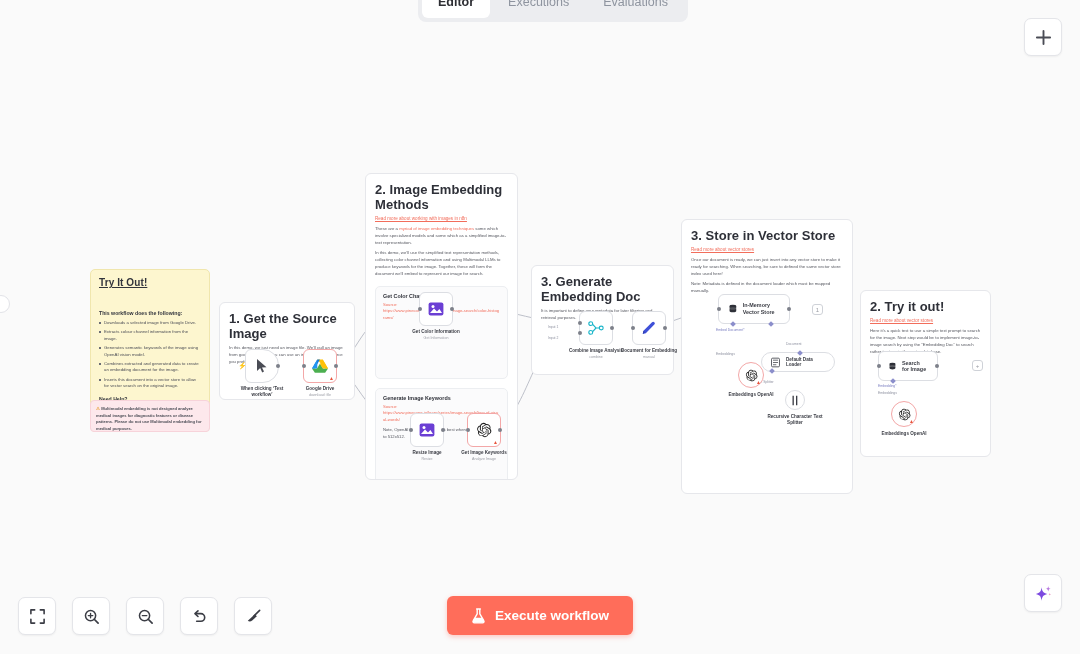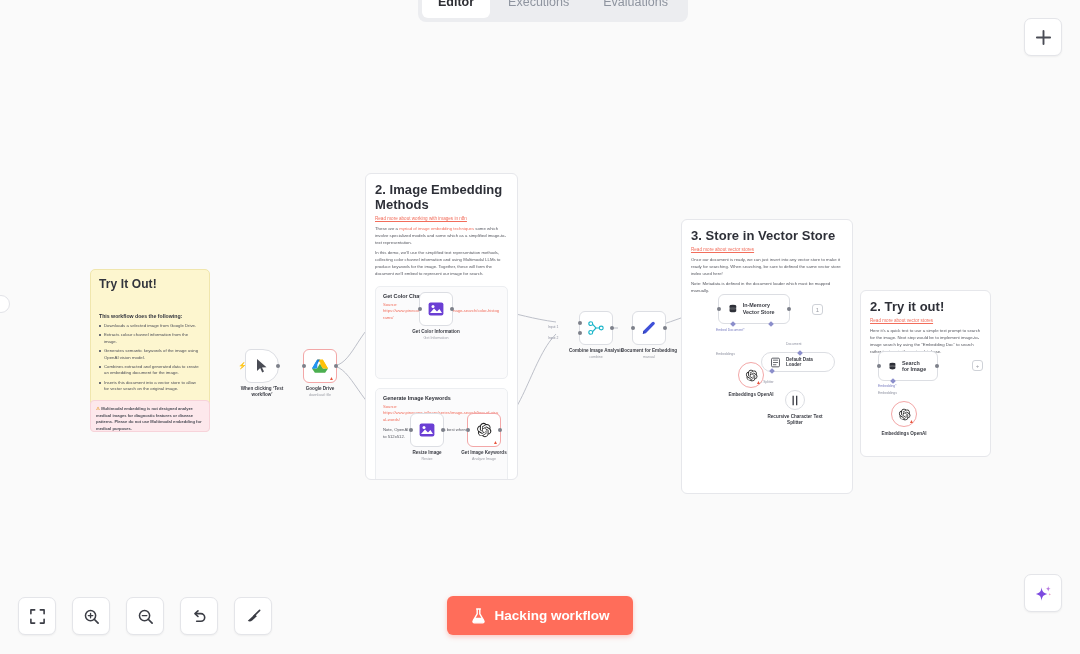--- a/index.html
+++ b/index.html
@@ -25,21 +25,21 @@
 
   
   #canvas { position: absolute; inset: 0; }
 
   
   #sticky-note {
     position: absolute; left: 90px; top: 269px; width: 120px; height: 163px;
     background: #fdf6cf; border: 1px solid #f0e6ad; border-radius: 5px;
     padding: 7px 8px; overflow: hidden;
   }
-  #sticky-note h3 { font-size: 12px; color: #32343c; font-weight: 600; margin-bottom: 22px; letter-spacing:.1px;}
+  #sticky-note h3 { font-size: 10px; color: #32343c; font-weight: 600; margin-bottom: 22px; letter-spacing:.1px;text-decoration:underline;}
   #sticky-note .sn-sub { font-size: 5.2px; font-weight: 700; color: #33353d; margin-bottom: 4px; }
   #sticky-note ul { list-style: none; margin-bottom: 6px; }
   #sticky-note li {
     font-size: 4.3px; color: #4a4c55; line-height: 1.55; margin-bottom: 2.5px;
     padding-left: 5px; position: relative;
   }
   #sticky-note li:before {
     content: ""; position: absolute; left: 0; top: 2px;
     width: 2px; height: 2px; background: #6b6d75;
   }
@@ -187,20 +187,24 @@
     </ul>
     <div class="sn-help">Need Help?</div>
     <div class="sn-line"><span>Join the </span><a href="#">Discord</a><span> or ask in the </span><a href="#">Forum</a></div>
     <div class="sn-happy">Happy Hacking!</div>
   </div>
 
   <div id="warn-note">
     <p><span class="warnicon">⚠</span> <span>Multimodal embedding is not designed analyze medical images for diagnostic features or disease patterns. Please do not use Multimodal embedding for medical purposes.</span></p>
   </div>
 
+  <div class="section" style="left:219px; top:302px; width:136px; height:98px;">
+    <h2>1. Get the Source Image</h2>
+    <p class="sec-p">In this demo, we just need an image file. We'll pull an image from google drive but you can use an input trigger or source you prefer.</p>
+  </div>
 
   <div class="node-wrap" style="left:236px; top:349px;">
     <div class="node-box" style="border-radius:6px 16px 16px 6px;">
       <span class="bolt">⚡</span>
       <svg width="12" height="14" viewBox="0 0 12 14">
         <path d="M1 0 L1 12 L4.2 9.1 L6.2 13.4 L8 12.5 L6 8.4 L10.5 8.2 Z" fill="#4a4c55"></path>
       </svg>
       <span class="port r"></span>
     </div>
     <div class="node-label" style="width:52px;">When clicking ‘Test workflow’</div>
@@ -275,20 +279,24 @@
         <path fill="#1f1f1f" d="M21.5 10a5.3 5.3 0 0 0-.5-4.4 5.4 5.4 0 0 0-5.8-2.6A5.4 5.4 0 0 0 6.1 5.1 5.3 5.3 0 0 0 2.5 7.7a5.4 5.4 0 0 0 .7 6.3 5.3 5.3 0 0 0 .5 4.4 5.4 5.4 0 0 0 5.8 2.6 5.4 5.4 0 0 0 9.1-2.1 5.3 5.3 0 0 0 3.6-2.6 5.4 5.4 0 0 0-.7-6.3zm-8.1 11.3a4 4 0 0 1-2.6-.9l.1-.1 4.3-2.5a.7.7 0 0 0 .4-.6v-6.1l1.8 1.1v5a4 4 0 0 1-4 4.1zM4.8 17.9a4 4 0 0 1-.5-2.7l.1.1 4.3 2.5a.7.7 0 0 0 .7 0l5.3-3v2.1l-4.4 2.5a4 4 0 0 1-5.5-1.5zM3.7 8.5a4 4 0 0 1 2.1-1.8v5.1a.7.7 0 0 0 .3.6l5.2 3-1.8 1-4.3-2.5a4 4 0 0 1-1.5-5.4zm14.9 3.5L13.3 9l1.8-1 4.3 2.5a4 4 0 0 1-.6 7.2v-5.1a.7.7 0 0 0-.3-.6zm1.8-2.7l-.1-.1-4.3-2.5a.7.7 0 0 0-.7 0l-5.2 3V7.6L14.4 5a4 4 0 0 1 6 4.2zM9.1 13l-1.8-1V7a4 4 0 0 1 6.6-3.1l-.1.1-4.3 2.4a.7.7 0 0 0-.4.7zm1-2.1L12.5 9.5 14.9 11v2.8l-2.4 1.4-2.4-1.4z"></path>
       </svg>
       <span class="badge-warn">▲</span>
       <span class="port l"></span>
       <span class="port r"></span>
     </div>
     <div class="node-label" style="width:60px;">Get Image Keywords</div>
     <div class="node-sub">Analyze Image</div>
   </div>
 
+  <div class="section" style="left:531px; top:265px; width:143px; height:110px;">
+    <h2>3. Generate Embedding Doc</h2>
+    <p class="sec-p">It is important to define your metadata for later filtering and retrieval purposes.</p>
+  </div>
   <div class="conn-label" style="left:548px; top:325px;">Input 1</div>
   <div class="conn-label" style="left:548px; top:336px;">Input 2</div>
 
   <div class="node-wrap" style="left:568px; top:311px;">
     <div class="node-box">
       <svg width="16" height="14" viewBox="0 0 18 16">
         <circle cx="3" cy="3" r="2.2" fill="none" stroke="#19b5c9" stroke-width="1.3"></circle>
         <circle cx="3" cy="13" r="2.2" fill="none" stroke="#19b5c9" stroke-width="1.3"></circle>
         <circle cx="15" cy="8" r="2.2" fill="none" stroke="#19b5c9" stroke-width="1.3"></circle>
         <path d="M5.2 3.8 L9 8 L12.8 8 M5.2 12.2 L9 8" fill="none" stroke="#19b5c9" stroke-width="1.3"></path>
@@ -446,14 +454,14 @@
       <path d="M10.4 6.6 L12.6 8.8 L7.6 13.2 C6 14.6 4 14.4 3 13.4 Z" fill="#3b3d45"></path>
     </svg>
   </div>
 </div>
 
 <button id="execute-workflow-button">
   <svg width="15" height="16" viewBox="0 0 16 17">
     <path d="M6 1 H10 M6.6 1 V6.2 L2.4 13.4 A1.5 1.5 0 0 0 3.7 15.8 H12.3 A1.5 1.5 0 0 0 13.6 13.4 L9.4 6.2 V1" fill="none" stroke="#fff" stroke-width="1.5" stroke-linecap="round" stroke-linejoin="round"></path>
     <path d="M4.3 10.4 H11.7 L13.6 13.4 A1.5 1.5 0 0 1 12.3 15.8 H3.7 A1.5 1.5 0 0 1 2.4 13.4 Z" fill="#fff"></path>
   </svg>
-  <span>Hacking workflow</span>
+  <span>Execute workflow</span>
 </button>
 
 </body></html>

